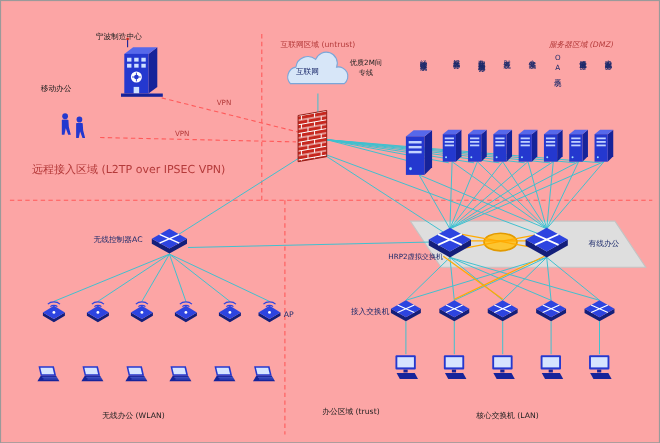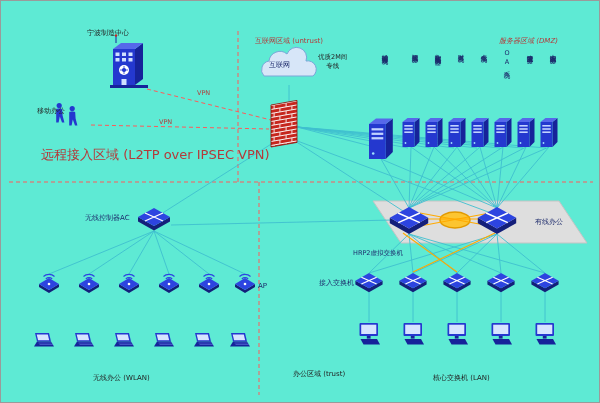--- a/index.html
+++ b/index.html
@@ -1,16 +1,16 @@
 <!DOCTYPE html>
 <html><head>
 <meta charset="utf-8">
 <style>
   html,body{margin:0;padding:0;background:#e8e8e8;}
-  .stage{position:relative;width:600px;height:403px;background:#5eead4;border:1px solid #9a9a9a;box-sizing:border-box;overflow:hidden;font-family:"DejaVu Sans",sans-serif;}
+  .stage{position:relative;width:600px;height:403px;background:#fca5a5;border:1px solid #9a9a9a;box-sizing:border-box;overflow:hidden;font-family:"DejaVu Sans",sans-serif;}
   .stage svg{position:absolute;left:0;top:0;}
   .lbl{position:absolute;font-size:7px;line-height:9px;color:#1c2a6b;white-space:nowrap;}
   .red{color:#b43a3a;}
   .dark{color:#222222;}
   .pre{white-space:pre-line;}
   .sm{font-size:6.5px;line-height:8.5px;text-align:center;}
   .vlbl{position:absolute;top:48px;height:64px;width:15px;writing-mode:vertical-rl;text-orientation:upright;font-size:6.5px;line-height:7.5px;letter-spacing:0.5px;color:#1c2a6b;}
 </style>
 </head>
 <body>
@@ -169,42 +169,42 @@
     <use href="#ic-laptop" transform="translate(227,332)"></use>
 
     <use href="#ic-desktop" transform="translate(358,322)"></use>
     <use href="#ic-desktop" transform="translate(402,322)"></use>
     <use href="#ic-desktop" transform="translate(446,322)"></use>
     <use href="#ic-desktop" transform="translate(490,322)"></use>
     <use href="#ic-desktop" transform="translate(534,322)"></use>
   </svg>
 
   <div class="lbl dark" style="left:86px;top:28px;">宁波制造中心</div>
-  <div class="lbl dark" style="left:36px;top:106px;">移动办公</div>
+  <div class="lbl dark" style="left:36px;top:76px;">移动办公</div>
   <div class="lbl red sm" style="left:196px;top:88px;">VPN</div>
   <div class="lbl red sm" style="left:158px;top:117px;">VPN</div>
-  <div class="lbl red" style="left:40px;top:149px;font-size:13px;">远程接入区域 (L2TP over IPSEC VPN)</div>
+  <div class="lbl red" style="left:28px;top:149px;font-size:10px;">远程接入区域 (L2TP over IPSEC VPN)</div>
 
   <div class="lbl red" style="left:254px;top:36px;">互联网区域 (untrust)</div>
   <div class="lbl" style="left:268px;top:60px;">互联网</div>
   <div class="lbl dark sm pre" style="left:317px;top:52px;">优质2M间
 专线</div>
 
   <div class="lbl red" style="left:498px;top:36px;font-style:italic;">服务器区域 (DMZ)</div>
   <div class="vlbl" style="left:372px;">经营综合管理系统</div>
   <div class="vlbl" style="left:402px;">视频服务器</div>
   <div class="vlbl" style="left:425px;">数字化车间系统服务器</div>
   <div class="vlbl" style="left:448px;">财务系统</div>
   <div class="vlbl" style="left:471px;">仓储系统</div>
   <div class="vlbl" style="left:494px;">OA系统</div>
   <div class="vlbl" style="left:517px;">流量审计服务器</div>
   <div class="vlbl" style="left:540px;">人脸识别服务器</div>
 
   <div class="lbl" style="left:84px;top:213px;">无线控制器AC</div>
-  <div class="lbl sm" style="left:352px;top:228px;margin-top:20px;">HRP2虚拟交换机</div>
+  <div class="lbl sm" style="left:352px;top:228px;">HRP2虚拟交换机</div>
   <div class="lbl" style="left:534px;top:217px;">有线办公</div>
 
   <div class="lbl" style="left:257px;top:281px;">AP</div>
   <div class="lbl" style="left:318px;top:278px;">接入交换机</div>
 
   <div class="lbl dark" style="left:92px;top:373px;">无线办公 (WLAN)</div>
   <div class="lbl dark" style="left:260px;top:369px;padding-left:32px;">办公区域 (trust)</div>
   <div class="lbl dark" style="left:432px;top:373px;">核心交换机 (LAN)</div>
 
 </div>

